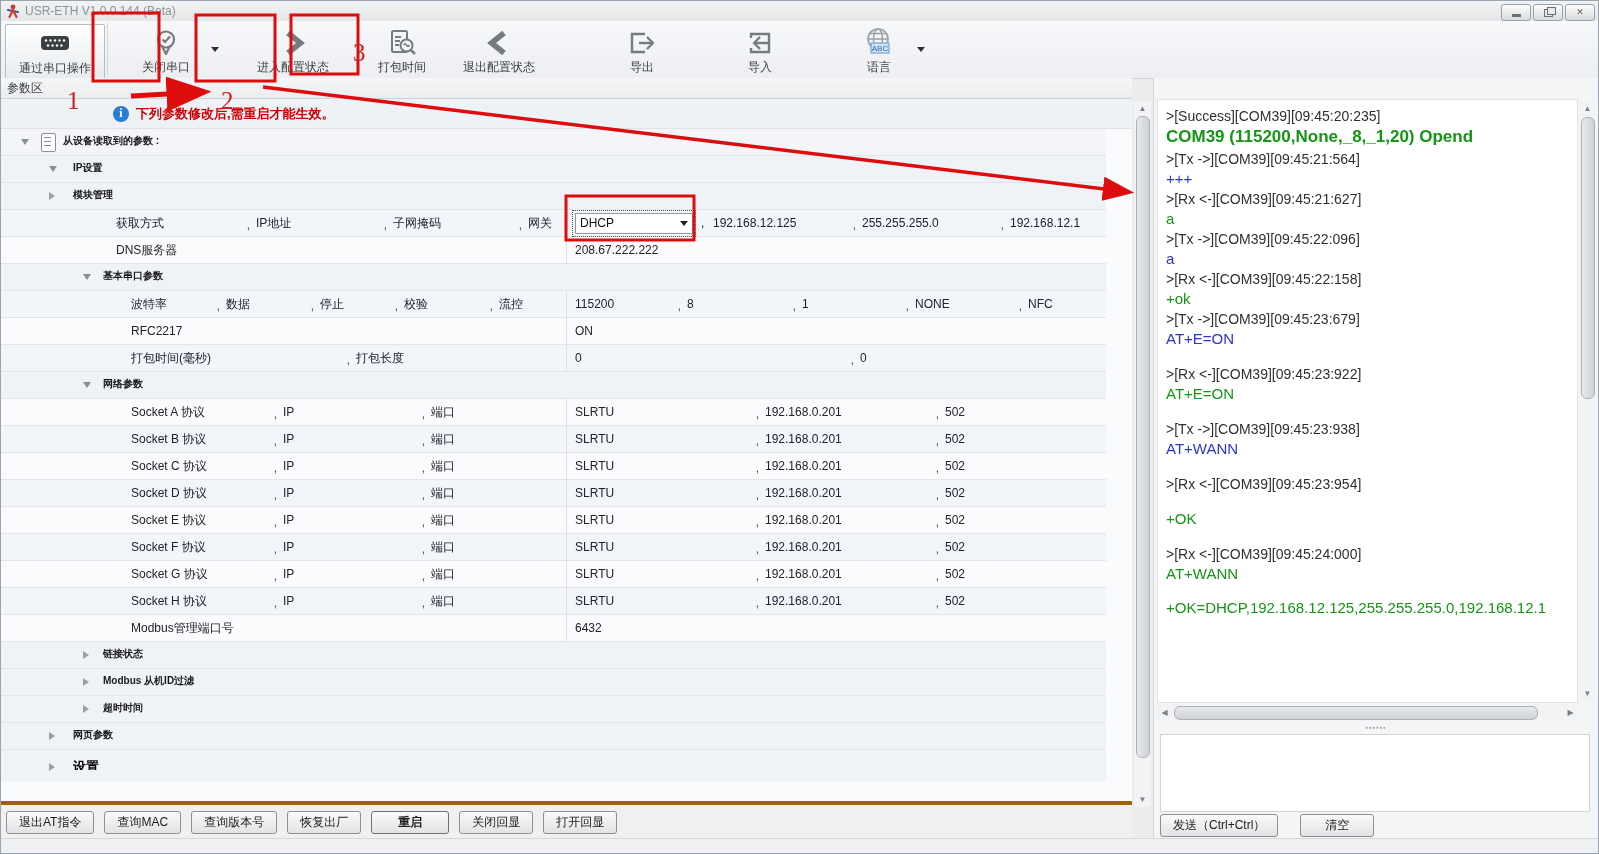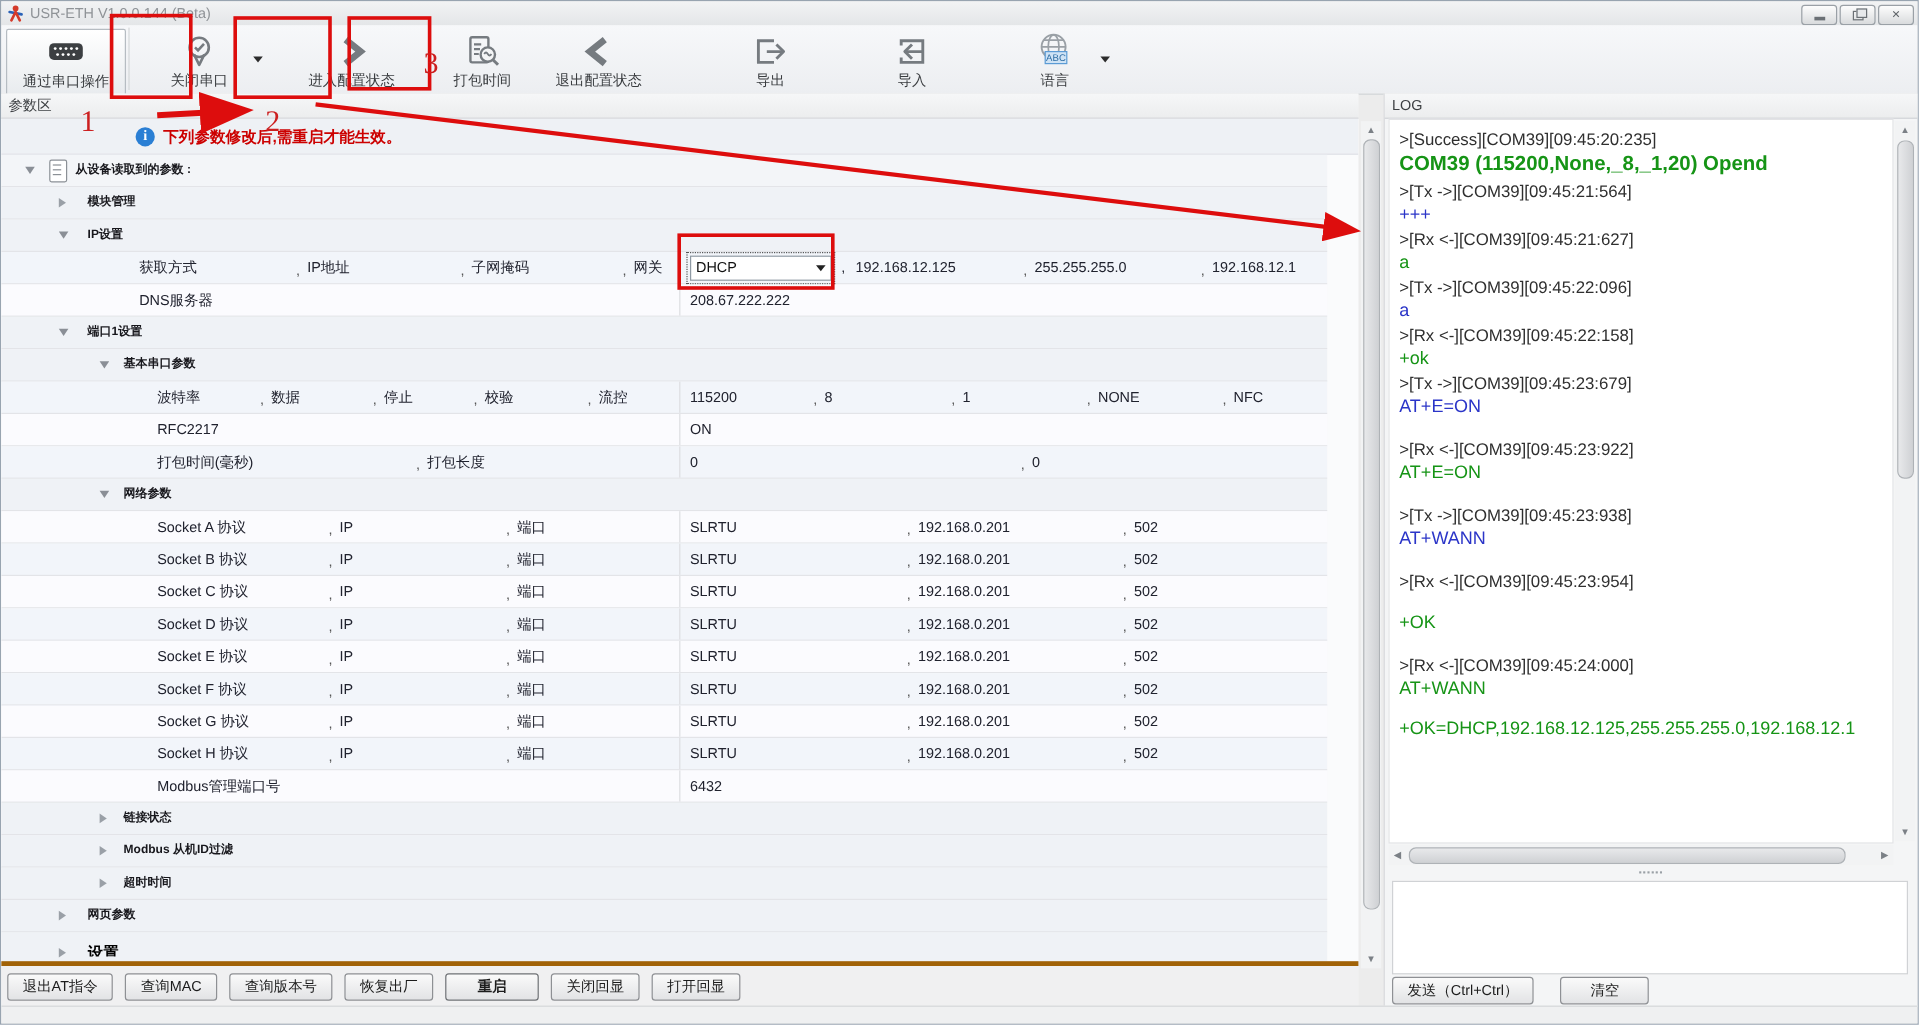--- a/index.html
+++ b/index.html
@@ -220,26 +220,26 @@
         <span class="info-ico">i</span>
         <span class="notice-text">下列参数修改后,需重启才能生效。</span>
       </div>
       <div id="tree">
           <div class="trow root-row">
             <span class="arrow exp" style="left: 20px;"></span>
             <span class="doc-ico"></span>
             <span class="sec-label" style="left: 62px;">从设备读取到的参数 :</span>
           </div>
           <div class="trow sec-row">
+            <span class="arrow exp" style="left: 48px;"></span>
+            <span class="sec-label" style="left: 72px;">IP设置</span>
+          </div>
+          <div class="trow sec-row">
             <span class="arrow col" style="left: 48px;"></span>
             <span class="sec-label" style="left: 72px;">模块管理</span>
-          </div>
-          <div class="trow sec-row">
-            <span class="arrow exp" style="left: 48px;"></span>
-            <span class="sec-label" style="left: 72px;">IP设置</span>
           </div>
           <div class="trow" style="background: rgb(242, 245, 250);">
             <span class="zone-l" style="left: 115px; width: 450px;"><span class="cell" style="width: 140px;"><span>获取方式</span><span class="comma">,</span></span><span class="cell" style="width: 137px;"><span>IP地址</span><span class="comma">,</span></span><span class="cell" style="width: 135px;"><span>子网掩码</span><span class="comma">,</span></span><span class="cell"><span>网关</span></span></span>
             <span class="zone-r">
               <span class="combo">
                 <span>DHCP</span>
                 <span class="carr"></span>
               </span>
               <span class="cell" style="width: 12px;">,</span>
               <span class="cell" style="width: 149px;"><span>192.168.12.125</span><span class="comma">,</span></span>
@@ -247,24 +247,20 @@
               <span class="cell"><span>192.168.12.1</span></span>
             </span>
           </div>
           <div class="trow" style="background: rgb(251, 251, 254);">
             <span class="zone-l" style="left: 115px; width: 450px;"><span class="cell"><span>DNS服务器</span></span></span>
             <span class="zone-r">
               <span class="cell"><span>208.67.222.222</span></span>
             </span>
           </div>
           <div class="trow sec-row">
-            <span class="arrow exp" style="left: 48px;"></span>
-            <span class="sec-label" style="left: 72px;">端口1设置</span>
-          </div>
-          <div class="trow sec-row">
             <span class="arrow exp" style="left: 82px;"></span>
             <span class="sec-label" style="left: 102px;">基本串口参数</span>
           </div>
           <div class="trow" style="background: rgb(242, 245, 250);">
             <span class="zone-l" style="left: 130px; width: 435px;"><span class="cell" style="width: 95px;"><span>波特率</span><span class="comma">,</span></span><span class="cell" style="width: 94px;"><span>数据</span><span class="comma">,</span></span><span class="cell" style="width: 84px;"><span>停止</span><span class="comma">,</span></span><span class="cell" style="width: 95px;"><span>校验</span><span class="comma">,</span></span><span class="cell"><span>流控</span></span></span>
             <span class="zone-r">
               <span class="cell" style="width: 112px;"><span>115200</span><span class="comma">,</span></span>
               <span class="cell" style="width: 115px;"><span>8</span><span class="comma">,</span></span>
               <span class="cell" style="width: 113px;"><span>1</span><span class="comma">,</span></span>
               <span class="cell" style="width: 113px;"><span>NONE</span><span class="comma">,</span></span>
@@ -391,23 +387,20 @@
       </div>
   </div>
 
   <div class="vscroll" style="left:1133px;top:100px;height:706px;">
     <span class="sarr" style="top:0;">▲</span>
     <div class="vthumb" style="top:15px;height:640px;"></div>
     <span class="sarr" style="bottom:0;">▼</span>
   </div>
 
   <div class="log-panel">
-    <div class="panel-header">
-      <span>LOG</span>
-    </div>
     <div class="log-content" id="log-lines">
         <div class="log-line meta">&gt;[Success][COM39][09:45:20:235]</div>
         <div class="log-line open">COM39 (115200,None,_8,_1,20) Opend</div>
         <div class="log-line meta">&gt;[Tx -&gt;][COM39][09:45:21:564]</div>
         <div class="log-line tx">+++</div>
         <div class="log-line meta">&gt;[Rx &lt;-][COM39][09:45:21:627]</div>
         <div class="log-line rx">a</div>
         <div class="log-line meta">&gt;[Tx -&gt;][COM39][09:45:22:096]</div>
         <div class="log-line tx">a</div>
         <div class="log-line meta">&gt;[Rx &lt;-][COM39][09:45:22:158]</div>

